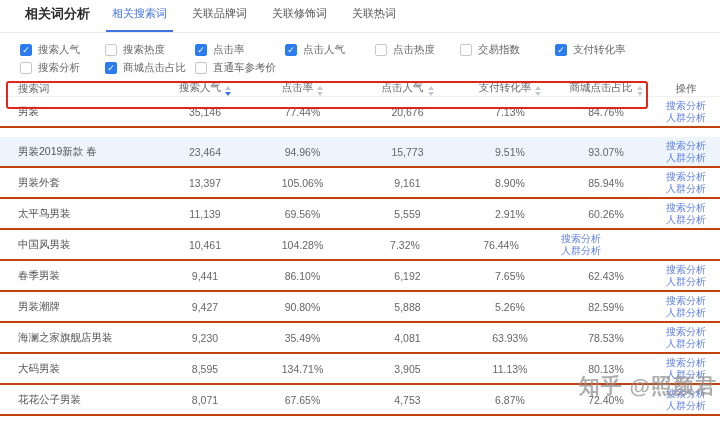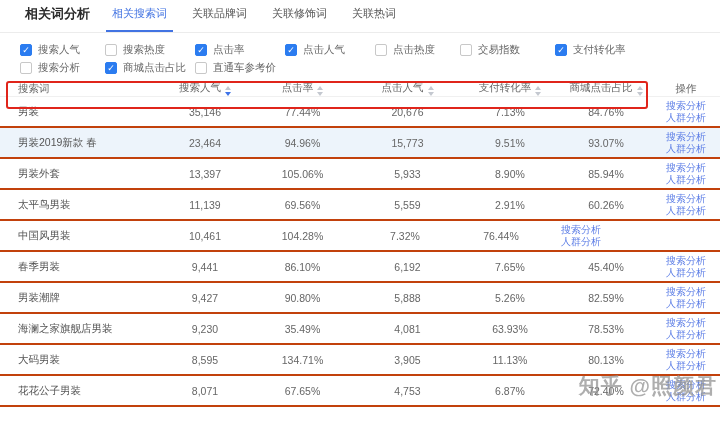--- a/index.html
+++ b/index.html
@@ -36,21 +36,21 @@
   .hcell { white-space:nowrap; }
   .sorter { display:inline-flex; flex-direction:column; margin-left:4px; vertical-align:1px; }
   .tri-up { width:0;height:0;border-left:3px solid transparent;border-right:3px solid transparent;border-bottom:4px solid #c4c8d0; margin-bottom:2px;}
   .tri-dn { width:0;height:0;border-left:3px solid transparent;border-right:3px solid transparent;border-top:4px solid #c4c8d0;}
   .sorter.active .tri-dn { border-top-color:#3e73e8; }
   .red-box { position:absolute; left:6px; top:0; width:642px; height:28px;
     border:2px solid #e0251b; border-radius:3px; pointer-events:none; z-index:6; }
 
   .row { display:flex; align-items:center; height:31px; border-bottom:2px solid #c2410c; font-size:10.5px; color:#666; }
   .row .c1 { color:#555; }
-  .row.alt { background:#edf4fb; }
+  .row.alt { background:#edf4fb;margin-top:9px; }
   .ops { display:flex; flex-direction:column; align-items:center; justify-content:flex-end; line-height:12px; }
   .lnk { font-size:10px; color:#5a7ce6; cursor:pointer; text-decoration:none; white-space:nowrap; }
 
   .watermark { position:absolute; right:3px; top:372px; font-size:21px; font-weight:bold;
     color:#8f8f8f; opacity:.72; letter-spacing:1px; z-index:10; pointer-events:none; white-space:nowrap; }
 </style>
 </head>
 <body>
 
 <div class="page-header">
@@ -154,21 +154,21 @@
     <div class="c6">93.07%</div>
     <div class="c7 ops">
         <a class="lnk">搜索分析</a>
         <a class="lnk">人群分析</a>
       </div>
   </div>
   <div class="row">
     <div class="c1">男装外套</div>
     <div class="c2">13,397</div>
     <div class="c3">105.06%</div>
-    <div class="c4">5,933</div>
+    <div class="c4">9,161</div>
     <div class="c5">8.90%</div>
     <div class="c6">85.94%</div>
     <div class="c7 ops">
         <a class="lnk">搜索分析</a>
         <a class="lnk">人群分析</a>
       </div>
   </div>
   <div class="row">
     <div class="c1">太平鸟男装</div>
     <div class="c2">11,139</div>
@@ -191,21 +191,21 @@
         <a class="lnk">搜索分析</a>
         <a class="lnk">人群分析</a>
       </div>
   </div>
   <div class="row">
     <div class="c1">春季男装</div>
     <div class="c2">9,441</div>
     <div class="c3">86.10%</div>
     <div class="c4">6,192</div>
     <div class="c5">7.65%</div>
-    <div class="c6">45.40%</div>
+    <div class="c6">62.43%</div>
     <div class="c7 ops">
         <a class="lnk">搜索分析</a>
         <a class="lnk">人群分析</a>
       </div>
   </div>
   <div class="row">
     <div class="c1">男装潮牌</div>
     <div class="c2">9,427</div>
     <div class="c3">90.80%</div>
     <div class="c4">5,888</div>

